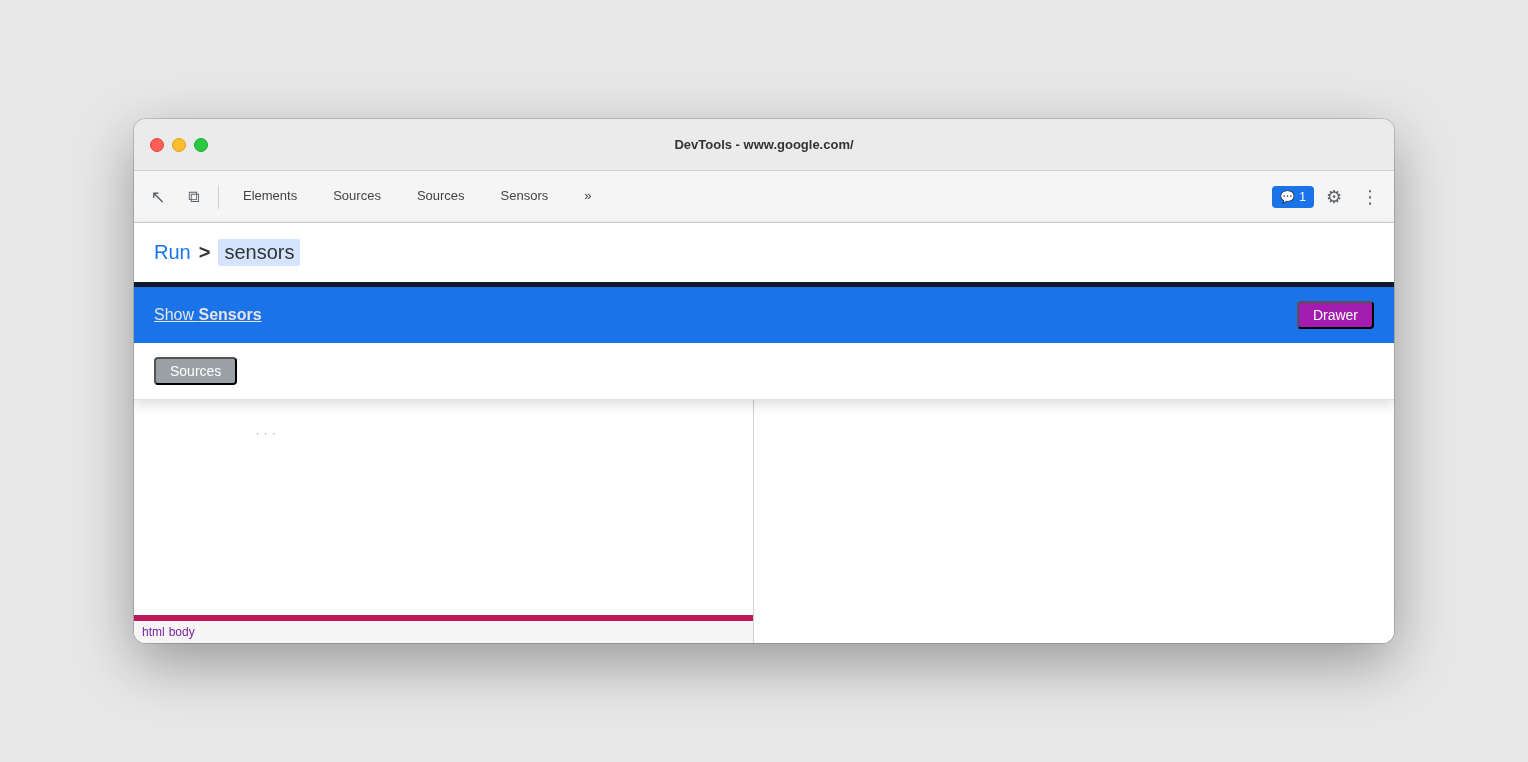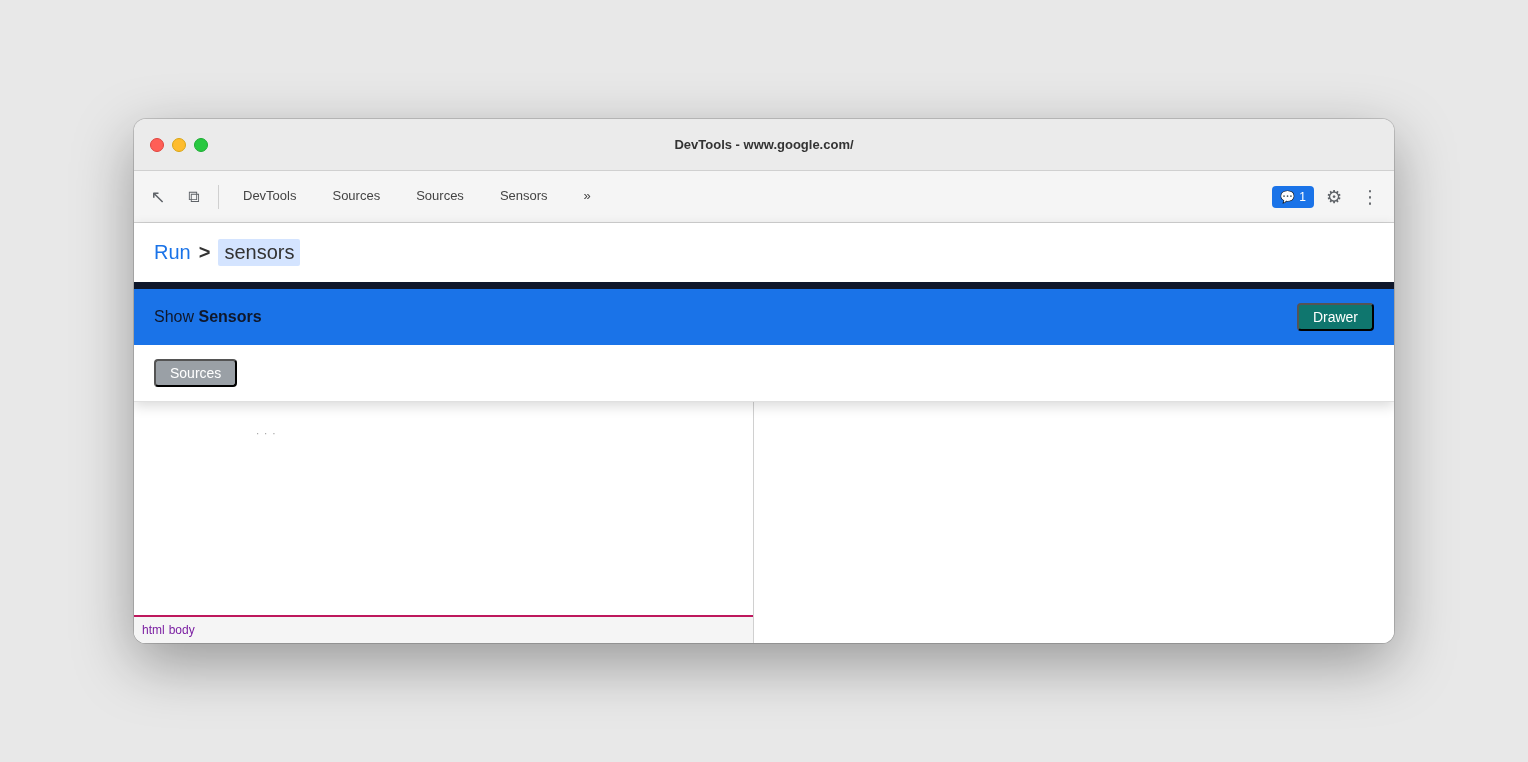--- a/index.html
+++ b/index.html
@@ -159,21 +159,21 @@
       background: white;
       border-bottom: 1px solid #e0e0e0;
       box-shadow: 0 4px 12px rgba(0,0,0,0.15);
     }
 
     .command-input-row {
       padding: 16px 20px;
       display: flex;
       align-items: center;
       gap: 8px;
-      border-bottom: 7px solid #0f172a;
+      border-bottom: 5px solid #0f172a;
     }
 
     .command-run-label {
       color: #1a73e8;
       font-size: 20px;
       font-weight: 500;
     }
 
     .command-arrow {
       color: #333;
@@ -198,41 +198,42 @@
       cursor: pointer;
       font-size: 16px;
     }
 
     .command-result-item.active {
       background: #1a73e8;
       color: white;
     }
 
     .command-result-item.active .result-text {
-      color: #0f172a;
+      color: #e5e5e5;
+      text-decoration: underline;
     }
 
     .result-text {
       color: #333;
     }
 
     .result-text .highlight {
       font-weight: 700;
     }
 
     .result-badge {
       padding: 4px 14px;
       border-radius: 4px;
       font-size: 14px;
       font-weight: 500;
       cursor: pointer;
     }
 
     .result-badge.green {
-      background: #0f766e;
+      background: #a21caf;
       color: white;
     }
 
     .result-badge.gray {
       background: #9aa0a6;
       color: white;
     }
 
     
     .left-panel {
@@ -257,21 +258,21 @@
       color: #3700b3;
       padding: 2px 0;
       white-space: nowrap;
       overflow: hidden;
       text-overflow: ellipsis;
     }
 
     .breadcrumb-bar {
       height: 28px;
       background: #f5f5f5;
-      border-top: 2px solid #be185d;
+      border-top: 6px solid #be185d;
       display: flex;
       align-items: center;
       padding: 0 8px;
       gap: 4px;
       font-size: 12px;
     }
 
     .breadcrumb-item {
       color: #7b1fa2;
       cursor: pointer;
@@ -336,21 +337,21 @@
     <div class="toolbar">
       <button class="toolbar-icon-btn">
         <span style="font-size:18px;">↖</span>
       </button>
       <button class="toolbar-icon-btn">
         <span style="font-size:16px;">⧉</span>
       </button>
       <div class="toolbar-divider"></div>
 
       <div class="toolbar-tab">
-        <span>DevTools</span>
+        <span>Elements</span>
       </div>
       <div class="toolbar-tab">
         <span>Sources</span>
       </div>
       <div class="toolbar-tab">
         <span>Sources</span>
       </div>
       <div class="toolbar-tab">
         <span>Sensors</span>
       </div>

